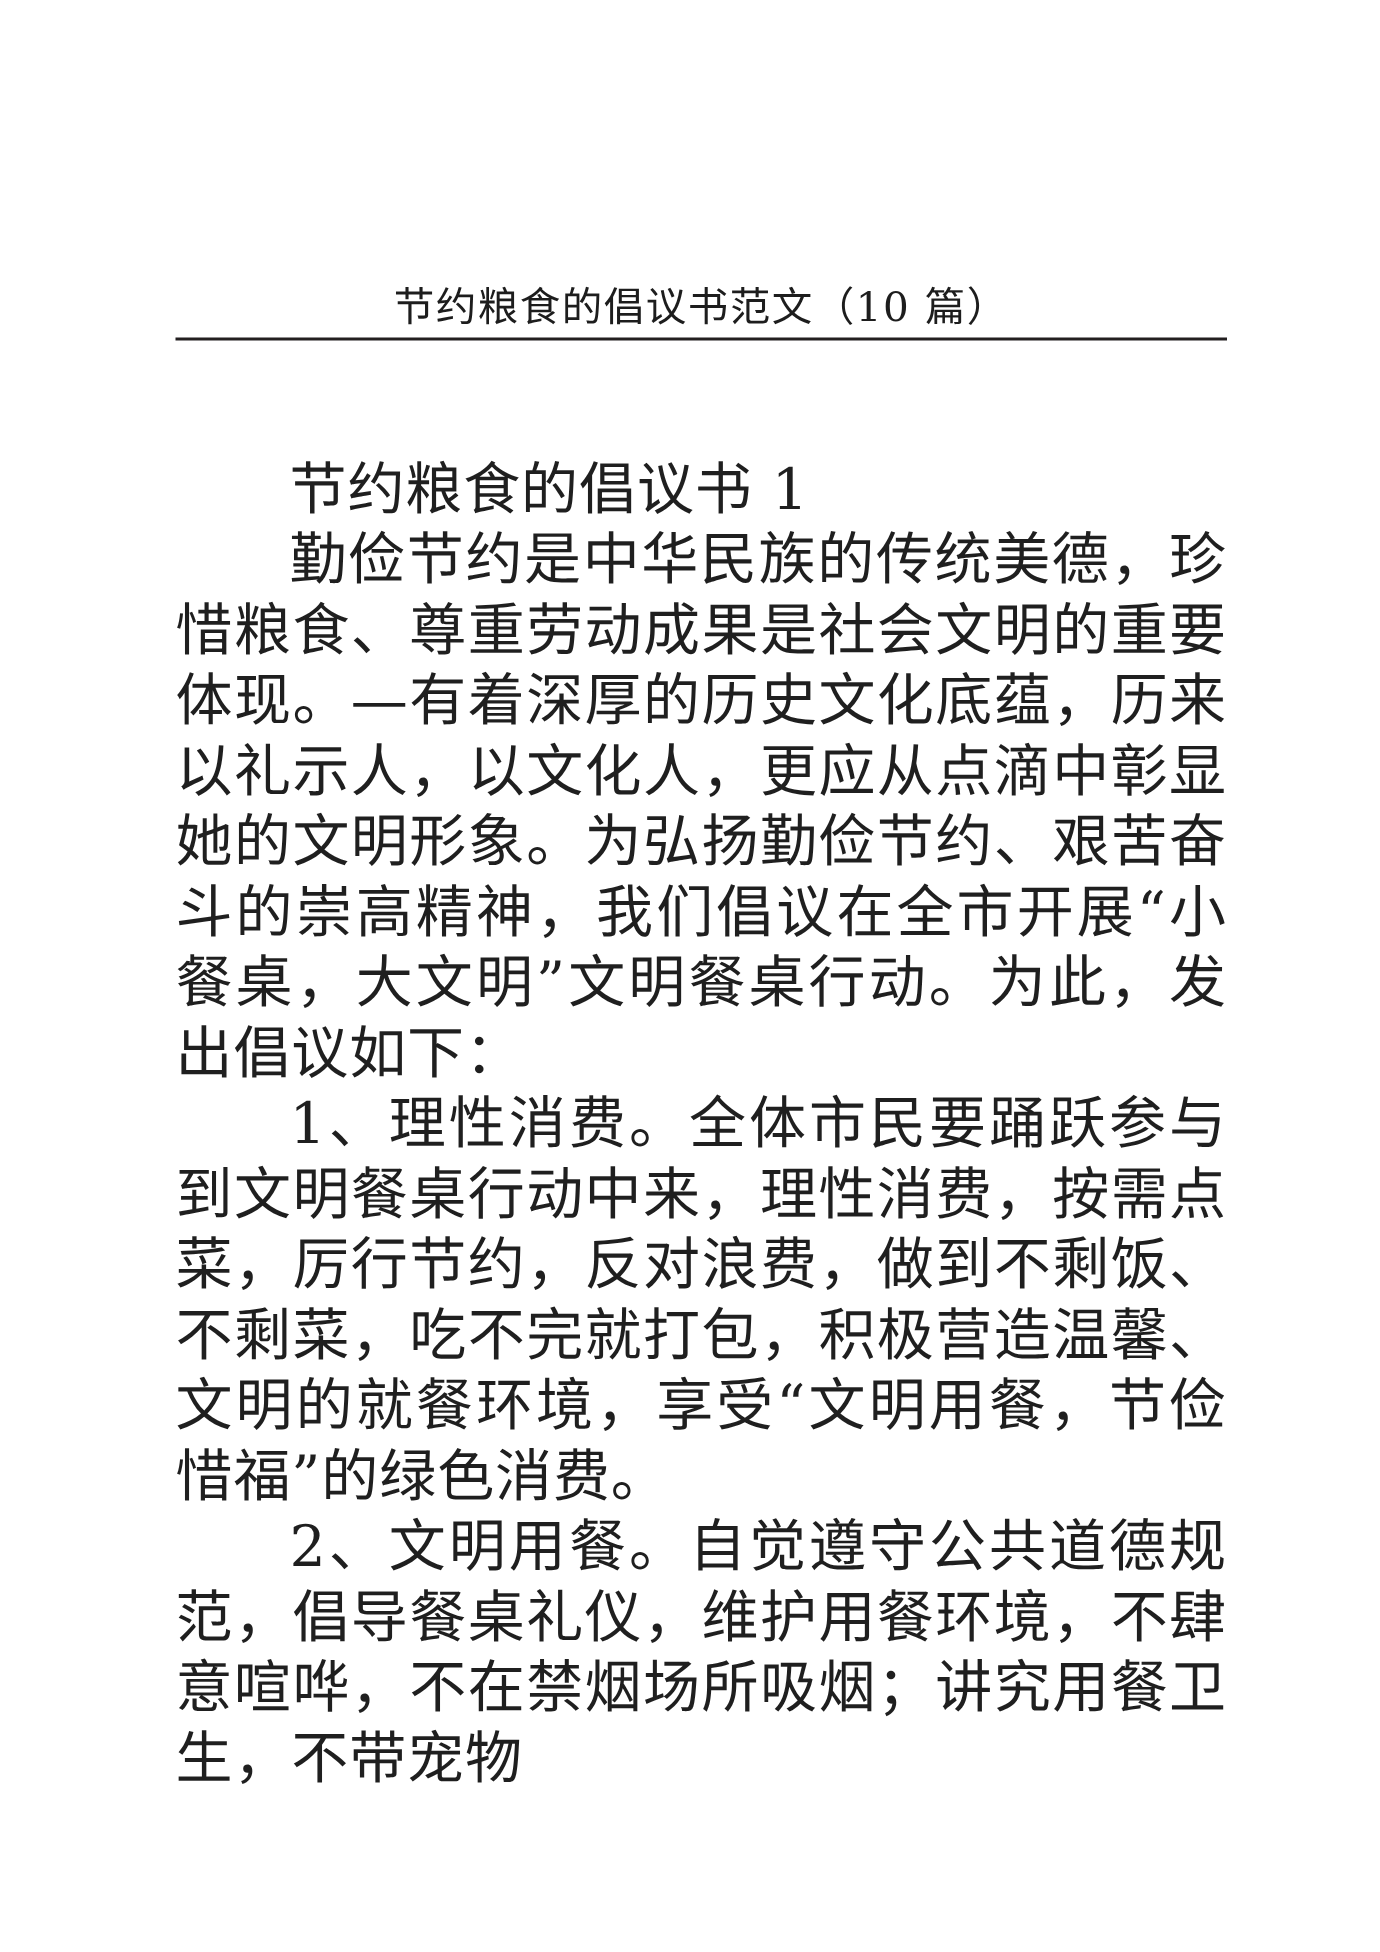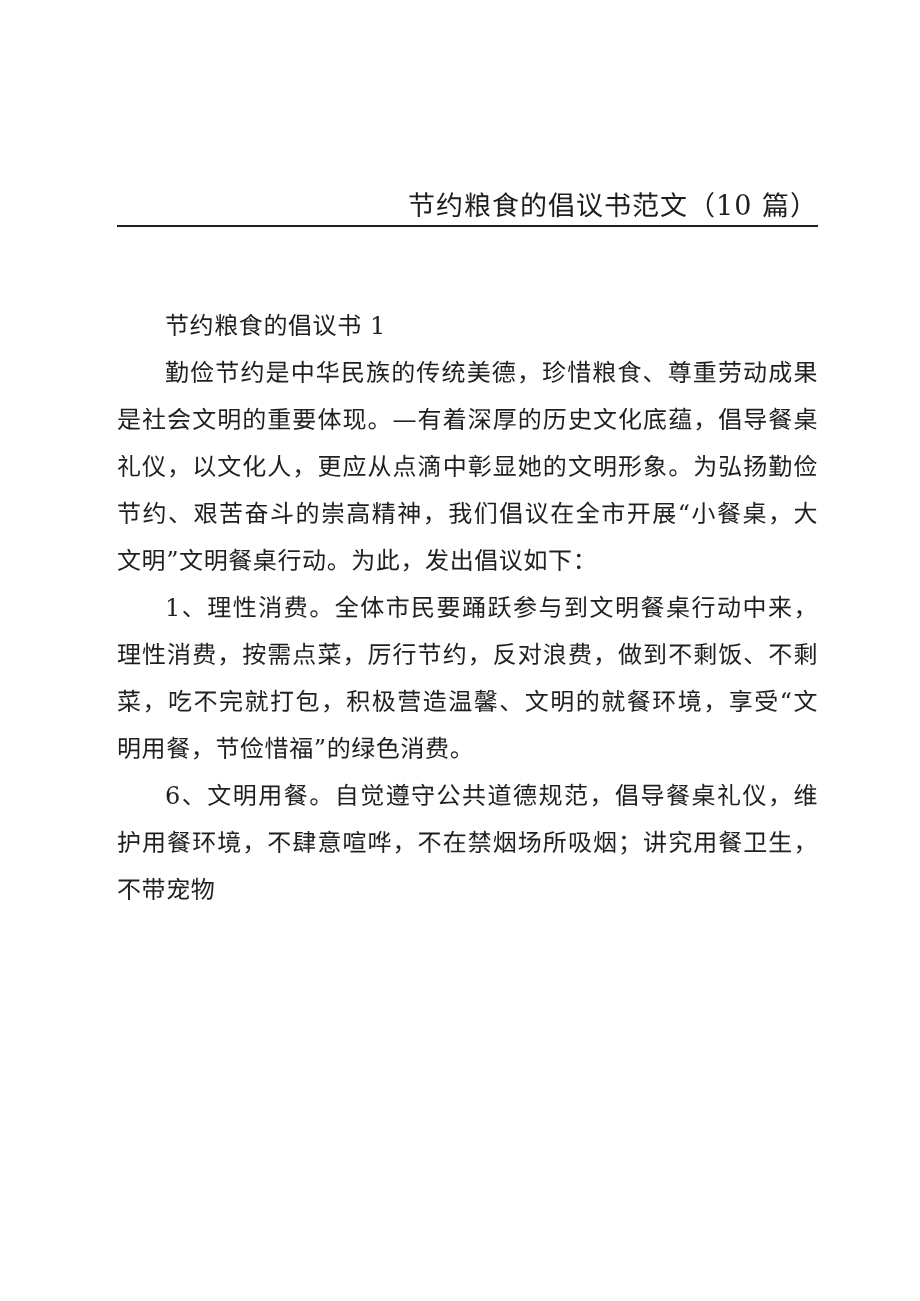--- a/index.html
+++ b/index.html
@@ -26,21 +26,21 @@
     height: 1301px;
     background: #ffffff;
   }
 
   
   .doc-title {
     position: absolute;
     left: 117px;
     top: 186px;
     width: 701px;
-    text-align: right;
+    text-align: center;
     font-size: 27px;
     line-height: 40px;
     letter-spacing: 1px;
     color: #1d1d1d;
     white-space: nowrap;
   }
 
   .title-rule {
     position: absolute;
     left: 117px;
@@ -53,21 +53,21 @@
   
   .body-block {
     position: absolute;
     left: 117px;
     top: 303px;
     width: 701px;
   }
 
   .para {
     margin: 0;
-    font-size: 24px;
+    font-size: 38px;
     line-height: 47px;
     text-align: justify;
     text-justify: inter-character;
     text-align-last: left;
     letter-spacing: 0.6px;
     color: #1f1f1f;
     word-break: break-all;
   }
 
   .para.indent {
@@ -90,22 +90,22 @@
 
   <div class="doc-title">节约粮食的倡议书范文（10 篇）</div>
 
   <div class="title-rule"></div>
 
   <div class="body-block">
 
     <p class="para section-label">节约粮食的倡议书 1</p>
 
 
-    <p class="para indent">勤俭节约是中华民族的传统美德，珍惜粮食、尊重劳动成果是社会文明的重要体现。—有着深厚的历史文化底蕴，倡导餐桌礼仪，以文化人，更应从点滴中彰显她的文明形象。为弘扬勤俭节约、艰苦奋斗的崇高精神，我们倡议在全市开展“小餐桌，大文明”文明餐桌行动。为此，发出倡议如下：</p>
+    <p class="para indent">勤俭节约是中华民族的传统美德，珍惜粮食、尊重劳动成果是社会文明的重要体现。—有着深厚的历史文化底蕴，历来以礼示人，以文化人，更应从点滴中彰显她的文明形象。为弘扬勤俭节约、艰苦奋斗的崇高精神，我们倡议在全市开展“小餐桌，大文明”文明餐桌行动。为此，发出倡议如下：</p>
 
     <p class="para indent">1、理性消费。全体市民要踊跃参与到文明餐桌行动中来，理性消费，按需点菜，厉行节约，反对浪费，做到不剩饭、不剩菜，吃不完就打包，积极营造温馨、文明的就餐环境，享受“文明用餐，节俭惜福”的绿色消费。</p>
 
 
-    <p class="para indent">6、文明用餐。自觉遵守公共道德规范，倡导餐桌礼仪，维护用餐环境，不肆意喧哗，不在禁烟场所吸烟；讲究用餐卫生，不带宠物</p>
+    <p class="para indent">2、文明用餐。自觉遵守公共道德规范，倡导餐桌礼仪，维护用餐环境，不肆意喧哗，不在禁烟场所吸烟；讲究用餐卫生，不带宠物</p>
 
   </div>
 
 </div>
 
 </body></html>

